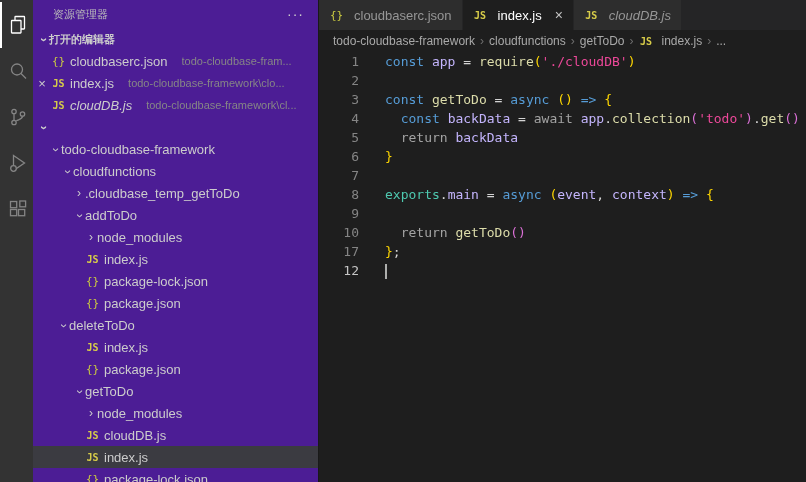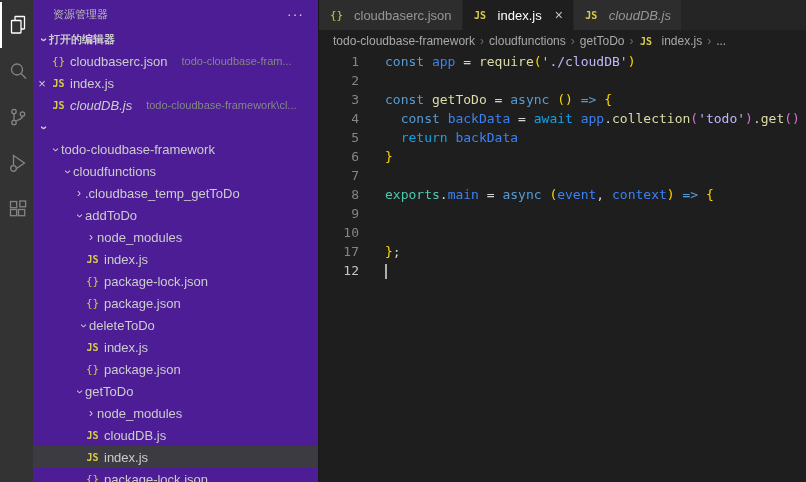--- a/index.html
+++ b/index.html
@@ -39,22 +39,22 @@
   .tab.preview .tab-label{font-style:italic}
   .tab .close{margin-left:7px;font-size:14px;color:#c5c5c5;cursor:pointer}
   .breadcrumb{height:22px;flex-shrink:0;display:flex;align-items:center;gap:5px;padding-left:14px;font-size:12px;color:#a9a9a9}
   .bc-item{cursor:pointer;display:flex;align-items:center;gap:4px}
   .bc-sep{color:#6e6e6e}
   .code{flex:1;font-family:"DejaVu Sans Mono","Liberation Mono",monospace;font-size:13px;line-height:19px;overflow:hidden;cursor:text}
   .code-line{display:flex;height:19px;white-space:pre}
   .ln{width:40px;flex-shrink:0;text-align:right;color:#858585;user-select:none}
   .ln.cur{color:#c6c6c6}
   .lc{padding-left:26px}
-  .kw{color:#569cd6}.ct{color:#0ea5e9}.vr{color:#3b82f6}.fn{color:#dcdcaa}
-  .st{color:#c4b5fd}.pl{color:#d4d4d4}.b1{color:#ffd700}.b2{color:#da70d6}.tl{color:#4ec9b0}
+  .kw{color:#569cd6}.ct{color:#a3a3a3}.vr{color:#c4b5fd}.fn{color:#dcdcaa}
+  .st{color:#ec4899}.pl{color:#d4d4d4}.b1{color:#ffd700}.b2{color:#da70d6}.tl{color:#4ec9b0}
   .cursor{display:inline-block;width:2px;height:15px;background:#aeafad;vertical-align:middle}
 </style>
 </head>
 <body>
 
 <div class="window">
 
   <div class="activitybar" id="activitybar">
       <div class="ab-item active">
         <svg width="24" height="24" viewBox="0 0 24 24">
@@ -105,20 +105,21 @@
         <div class="row">
           <span class="oe-close"></span>
           <span class="fic json">{}</span>
           <span class="oe-name">cloudbaserc.json</span>
           <span class="oe-path">todo-cloudbase-fram...</span>
         </div>
         <div class="row">
           <span class="oe-close">×</span>
           <span class="fic js">JS</span>
           <span class="oe-name">index.js</span>
+          <span class="oe-path">todo-cloudbase-framework\clo...</span>
         </div>
         <div class="row">
           <span class="oe-close"></span>
           <span class="fic js">JS</span>
           <span class="oe-name preview">cloudDB.js</span>
           <span class="oe-path">todo-cloudbase-framework\cl...</span>
         </div>
       </div>
     <div class="row sec">
       <span class="chev exp">›</span>
@@ -149,21 +150,21 @@
           <span class="tree-label">index.js</span>
         </div>
         <div class="row" style="padding-left: 52px;">
           <span class="fic json">{}</span>
           <span class="tree-label">package-lock.json</span>
         </div>
         <div class="row" style="padding-left: 52px;">
           <span class="fic json">{}</span>
           <span class="tree-label">package.json</span>
         </div>
-        <div class="row" style="padding-left: 44px;">
+        <div class="row" style="padding-left: 24px;">
           <span class="chev exp">›</span>
           <span class="tree-label">deleteToDo</span>
         </div>
         <div class="row" style="padding-left: 52px;">
           <span class="fic js">JS</span>
           <span class="tree-label">index.js</span>
         </div>
         <div class="row" style="padding-left: 52px;">
           <span class="fic json">{}</span>
           <span class="tree-label">package.json</span>
@@ -232,19 +233,19 @@
     <div class="code" id="code">
         <div class="code-line"><span class="ln">1</span><span class="lc"><span class="kw">const</span><span class="pl"> </span><span class="vr">app</span><span class="pl"> = </span><span class="fn">require</span><span class="b1">(</span><span class="st">'./cloudDB'</span><span class="b1">)</span></span></div>
         <div class="code-line"><span class="ln">2</span><span class="lc"></span></div>
         <div class="code-line"><span class="ln">3</span><span class="lc"><span class="kw">const</span><span class="pl"> </span><span class="fn">getToDo</span><span class="pl"> = </span><span class="kw">async</span><span class="pl"> </span><span class="b1">()</span><span class="pl"> </span><span class="kw">=&gt;</span><span class="pl"> </span><span class="b1">{</span></span></div>
         <div class="code-line"><span class="ln">4</span><span class="lc"><span class="pl">  </span><span class="kw">const</span><span class="pl"> </span><span class="vr">backData</span><span class="pl"> = </span><span class="ct">await</span><span class="pl"> </span><span class="vr">app</span><span class="pl">.</span><span class="fn">collection</span><span class="b2">(</span><span class="st">'todo'</span><span class="b2">)</span><span class="pl">.</span><span class="fn">get</span><span class="b2">()</span></span></div>
         <div class="code-line"><span class="ln">5</span><span class="lc"><span class="pl">  </span><span class="ct">return</span><span class="pl"> </span><span class="vr">backData</span></span></div>
         <div class="code-line"><span class="ln">6</span><span class="lc"><span class="b1">}</span></span></div>
         <div class="code-line"><span class="ln">7</span><span class="lc"></span></div>
         <div class="code-line"><span class="ln">8</span><span class="lc"><span class="tl">exports</span><span class="pl">.</span><span class="vr">main</span><span class="pl"> = </span><span class="kw">async</span><span class="pl"> </span><span class="b1">(</span><span class="vr">event</span><span class="pl">, </span><span class="vr">context</span><span class="b1">)</span><span class="pl"> </span><span class="kw">=&gt;</span><span class="pl"> </span><span class="b1">{</span></span></div>
         <div class="code-line"><span class="ln">9</span><span class="lc"></span></div>
-        <div class="code-line"><span class="ln">10</span></div>
+        <div class="code-line"><span class="ln">10</span><span class="lc"><span class="pl">  </span><span class="ct">return</span><span class="pl"> </span><span class="fn">getToDo</span><span class="b2">()</span></span></div>
         <div class="code-line"><span class="ln">17</span><span class="lc"><span class="b1">}</span><span class="pl">;</span></span></div>
         <div class="code-line"><span class="ln cur">12</span><span class="lc"><span class="cursor"></span></span></div>
       </div>
   </div>
 
 </div>
 
 </body></html>

